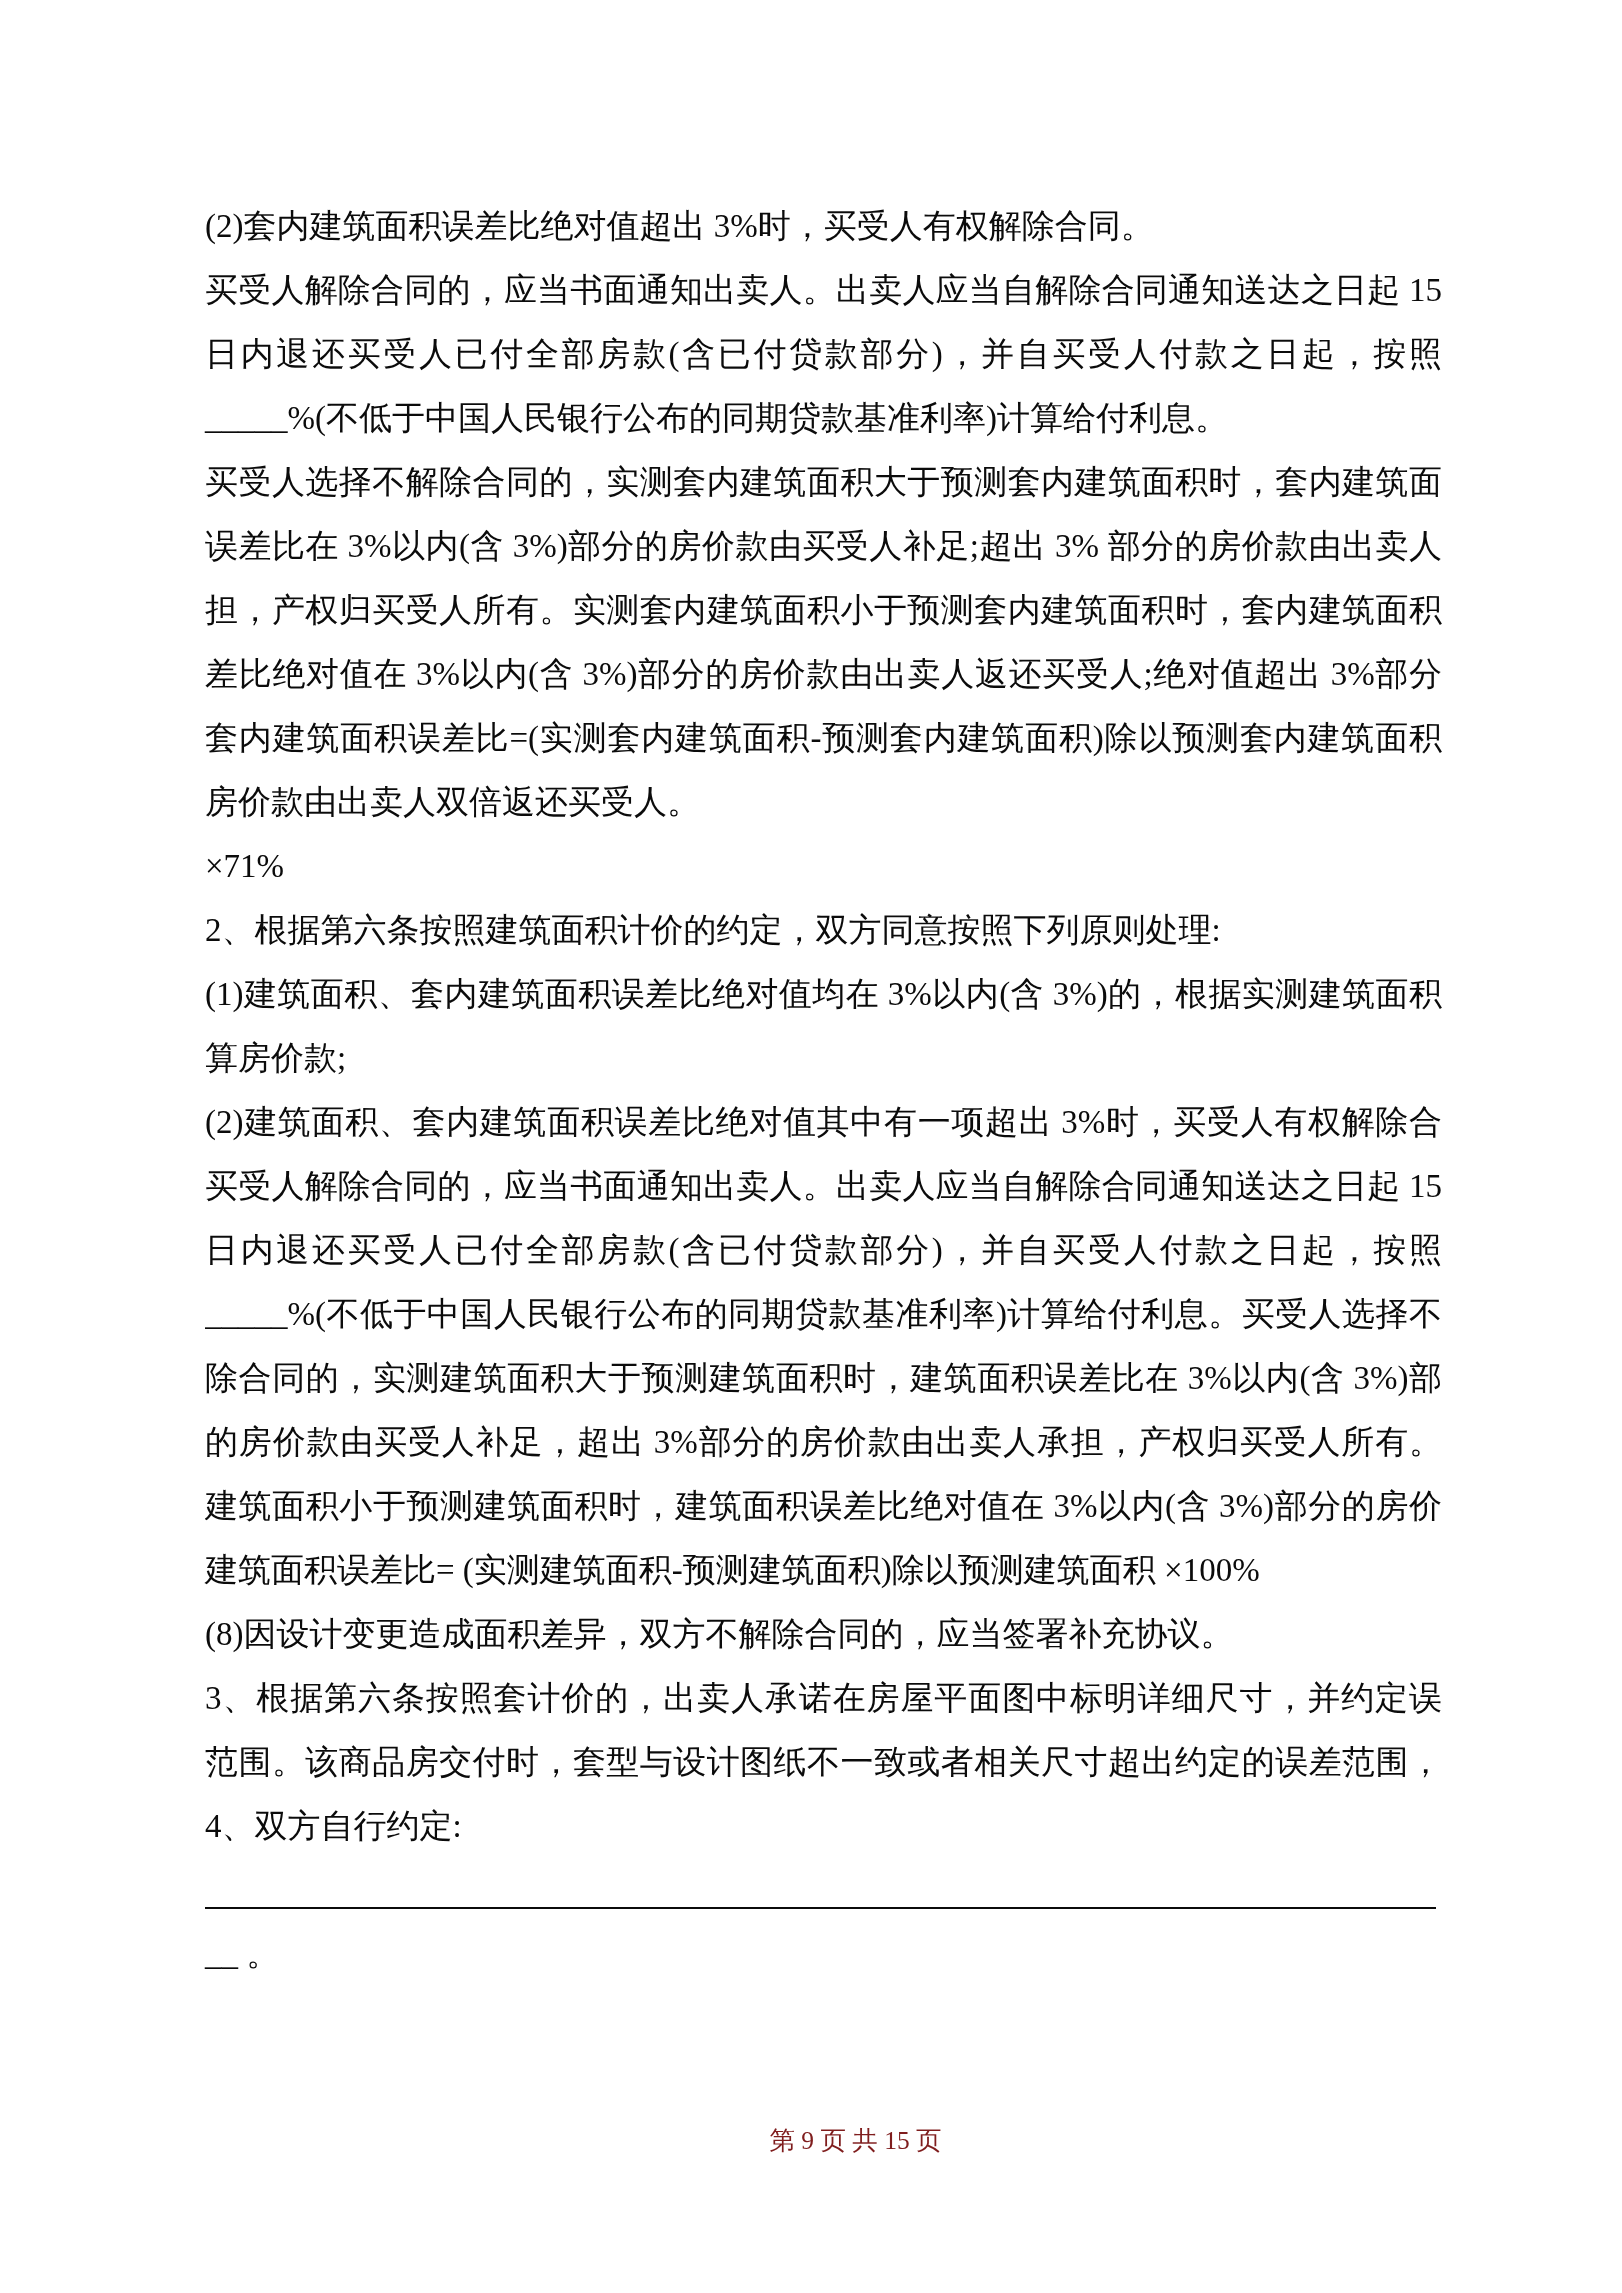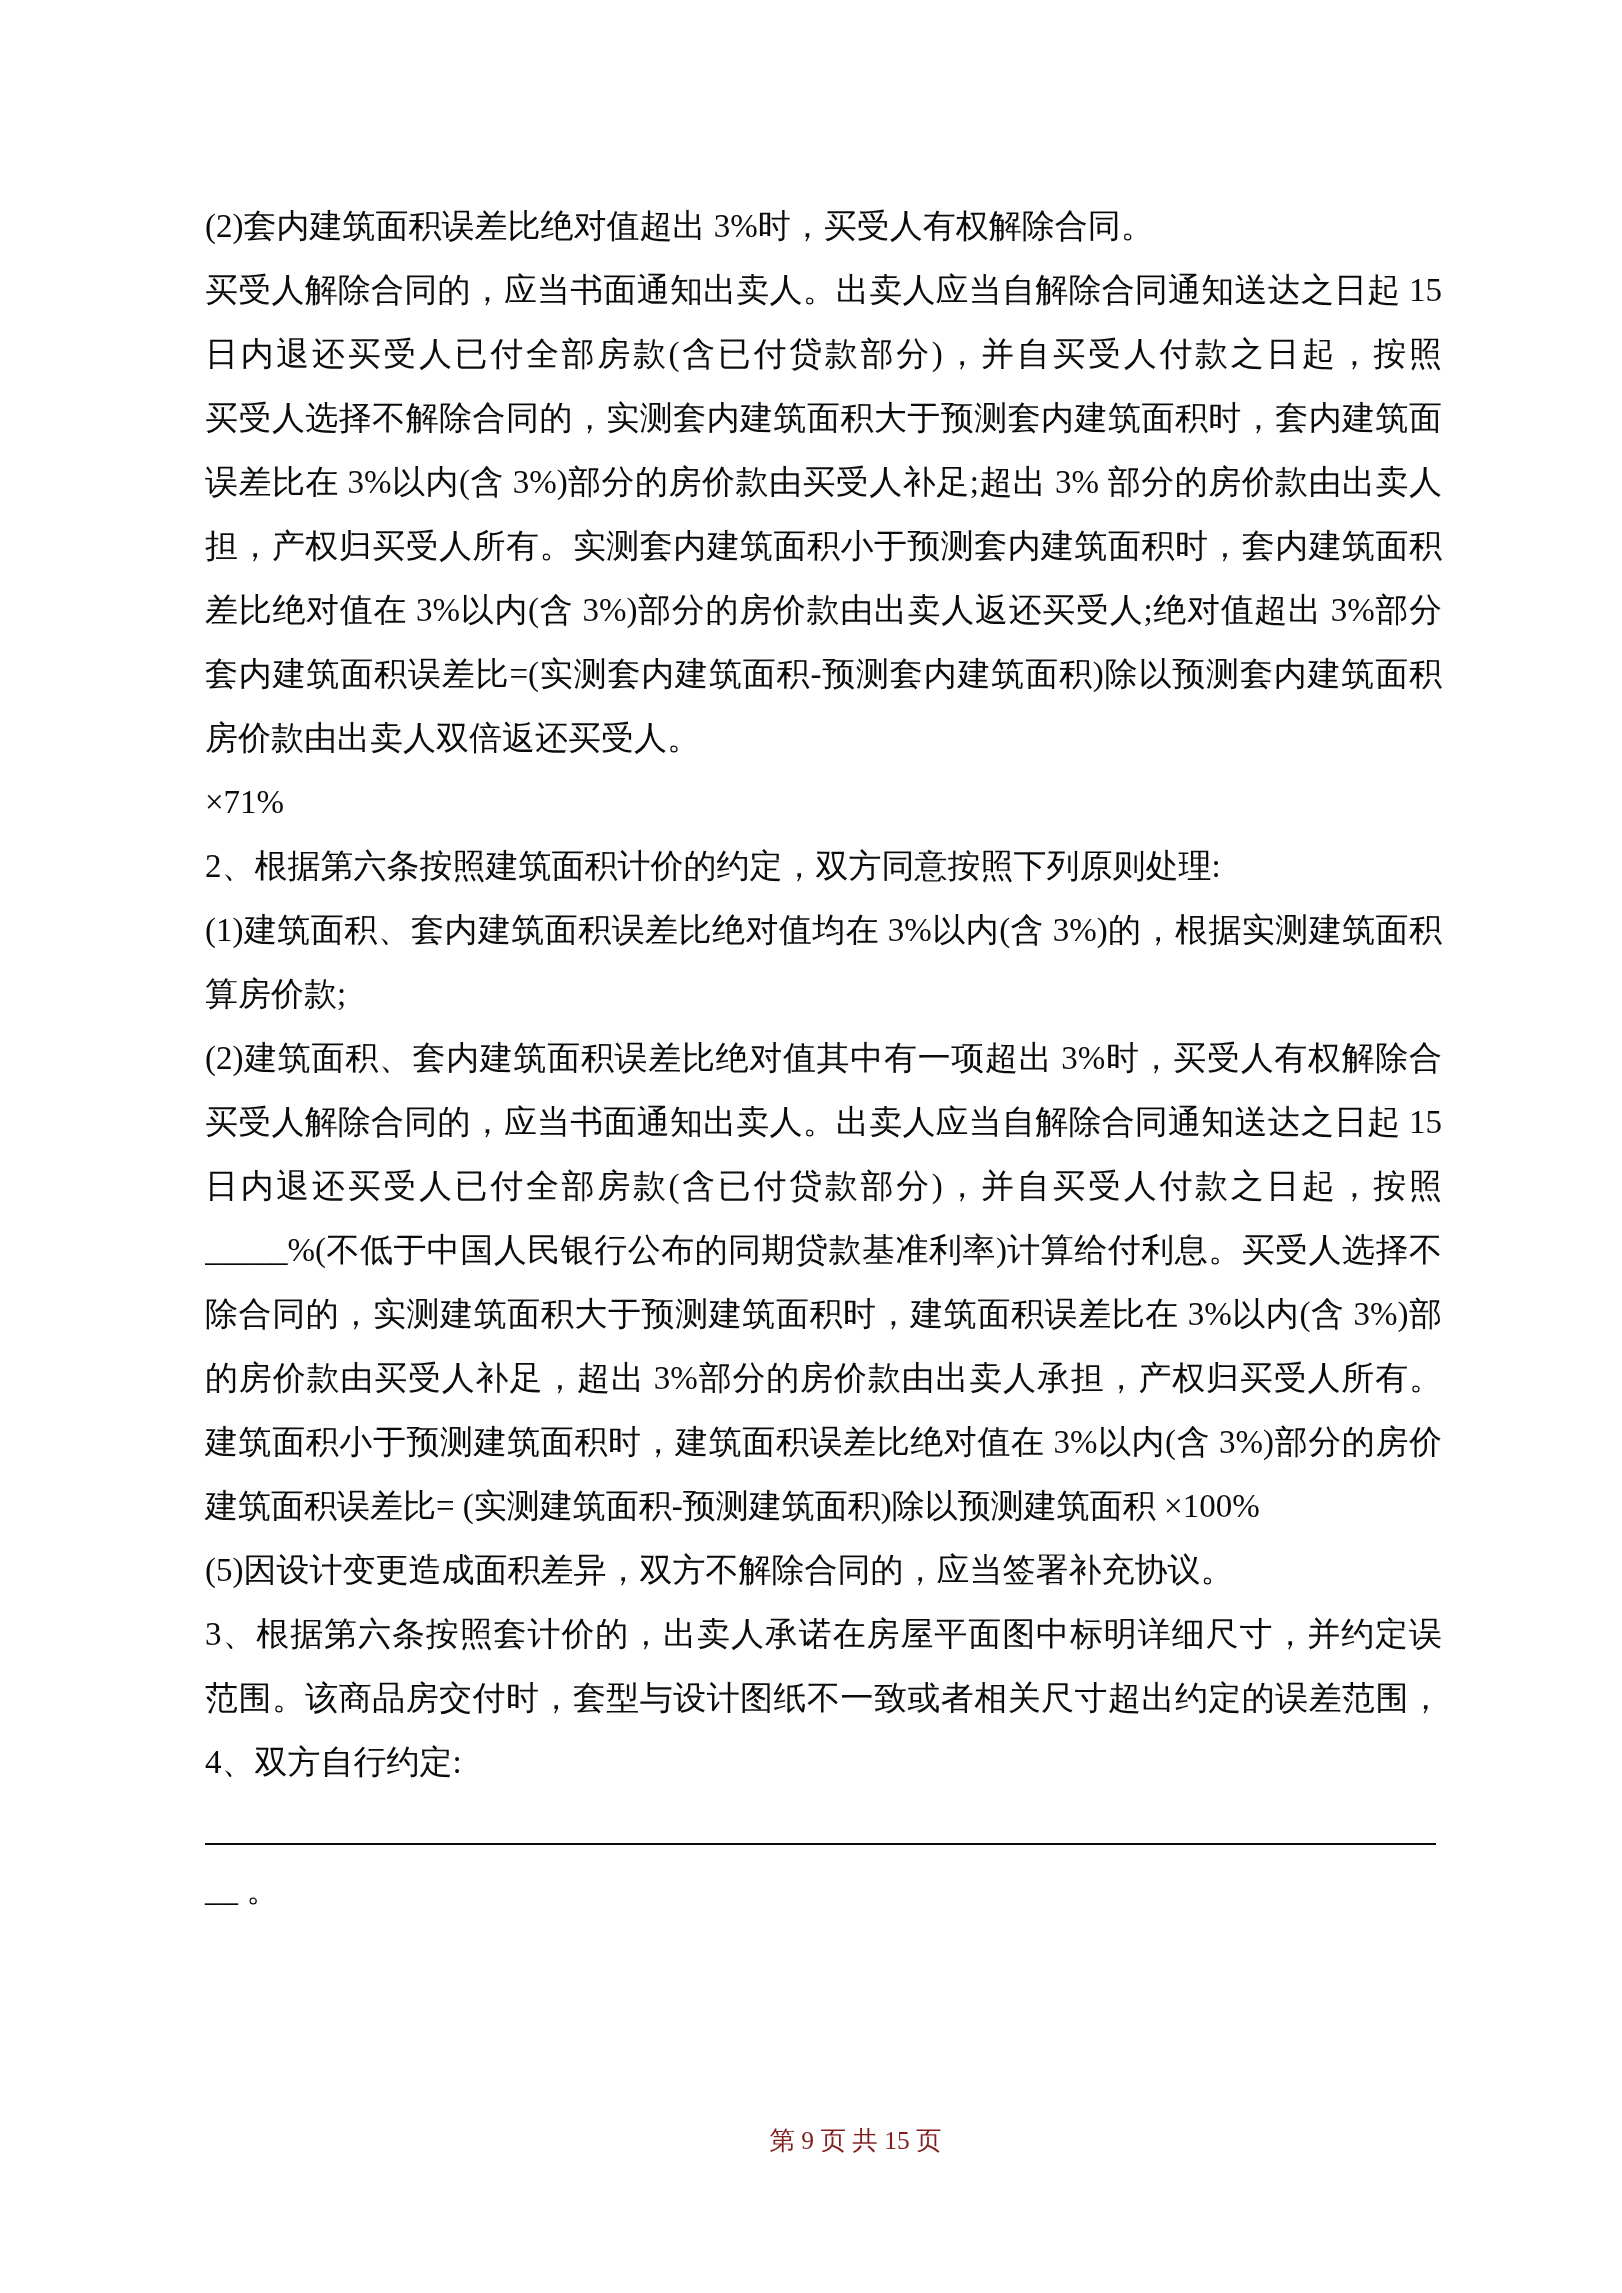--- a/index.html
+++ b/index.html
@@ -61,39 +61,40 @@
   }
 </style>
 </head>
 <body>
 
 <div class="page">
   <div class="content" id="content">
       <div class="line">(2)套内建筑面积误差比绝对值超出 3%时，买受人有权解除合同。</div>
       <div class="line fill">买受人解除合同的，应当书面通知出卖人。出卖人应当自解除合同通知送达之日起 15</div>
       <div class="line fill">日内退还买受人已付全部房款(含已付贷款部分)，并自买受人付款之日起，按照</div>
+      <div class="line">_____%(不低于中国人民银行公布的同期贷款基准利率)计算给付利息。</div>
       <div class="line fill">买受人选择不解除合同的，实测套内建筑面积大于预测套内建筑面积时，套内建筑面积</div>
       <div class="line fill">误差比在 3%以内(含 3%)部分的房价款由买受人补足;超出 3% 部分的房价款由出卖人承</div>
       <div class="line fill">担，产权归买受人所有。实测套内建筑面积小于预测套内建筑面积时，套内建筑面积误</div>
       <div class="line fill">差比绝对值在 3%以内(含 3%)部分的房价款由出卖人返还买受人;绝对值超出 3%部分的</div>
       <div class="line fill">套内建筑面积误差比=(实测套内建筑面积-预测套内建筑面积)除以预测套内建筑面积</div>
       <div class="line">房价款由出卖人双倍返还买受人。</div>
       <div class="line">×71%</div>
       <div class="line">2、根据第六条按照建筑面积计价的约定，双方同意按照下列原则处理:</div>
       <div class="line fill">(1)建筑面积、套内建筑面积误差比绝对值均在 3%以内(含 3%)的，根据实测建筑面积结</div>
       <div class="line">算房价款;</div>
       <div class="line fill">(2)建筑面积、套内建筑面积误差比绝对值其中有一项超出 3%时，买受人有权解除合同。</div>
       <div class="line fill">买受人解除合同的，应当书面通知出卖人。出卖人应当自解除合同通知送达之日起 15</div>
       <div class="line fill">日内退还买受人已付全部房款(含已付贷款部分)，并自买受人付款之日起，按照</div>
       <div class="line fill">_____%(不低于中国人民银行公布的同期贷款基准利率)计算给付利息。买受人选择不解</div>
       <div class="line fill">除合同的，实测建筑面积大于预测建筑面积时，建筑面积误差比在 3%以内(含 3%)部分</div>
       <div class="line fill">的房价款由买受人补足，超出 3%部分的房价款由出卖人承担，产权归买受人所有。实测</div>
       <div class="line fill">建筑面积小于预测建筑面积时，建筑面积误差比绝对值在 3%以内(含 3%)部分的房价款</div>
       <div class="line">建筑面积误差比= (实测建筑面积-预测建筑面积)除以预测建筑面积 ×100%</div>
-      <div class="line">(5)因设计变更造成面积差异，双方不解除合同的，应当签署补充协议。</div>
+      <div class="line">(8)因设计变更造成面积差异，双方不解除合同的，应当签署补充协议。</div>
       <div class="line fill">3、根据第六条按照套计价的，出卖人承诺在房屋平面图中标明详细尺寸，并约定误差</div>
       <div class="line fill">范围。该商品房交付时，套型与设计图纸不一致或者相关尺寸超出约定的误差范围，双</div>
       <div class="line">4、双方自行约定:</div>
       <div class="line rule-line">
         <div class="rule-bar"></div>
       </div>
       <div class="line">__ 。</div>
     </div>
   <div class="footer">
     <span>第 9 页 共 15 页</span>

